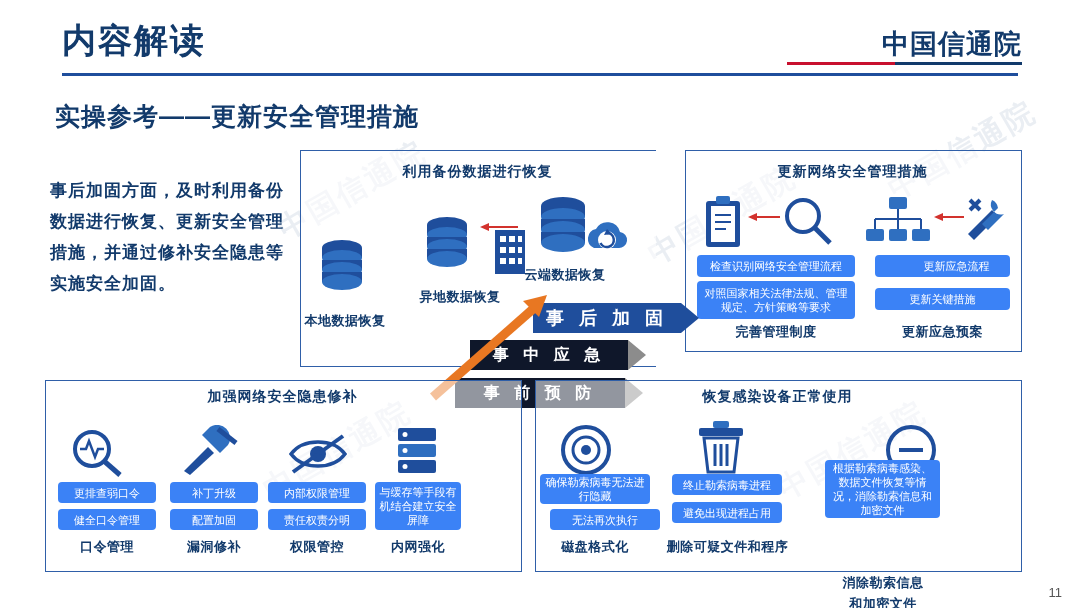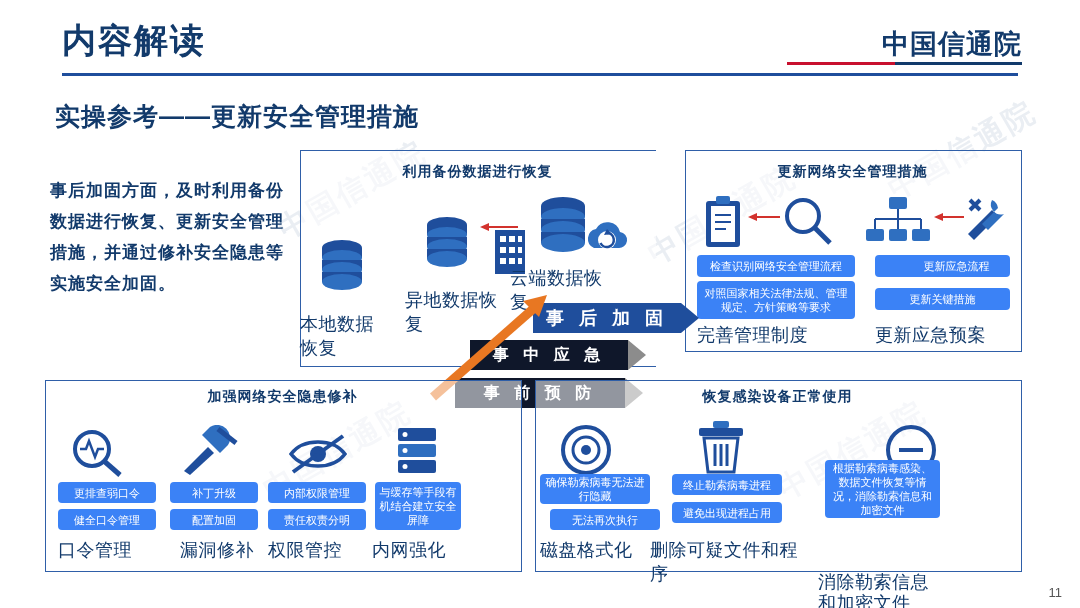--- a/index.html
+++ b/index.html
@@ -47,21 +47,21 @@
     font-size:17px;line-height:31px;color:#123a6b;font-weight:bold;
     letter-spacing:1px;
   }
   
   .panel{position:absolute;border:1px solid #2f5fa8;background:rgba(255,255,255,0.55);}
   .panel-title{
     position:absolute;font-size:14px;font-weight:bold;color:#123a6b;text-align:center;
     letter-spacing:1px;
   }
   .cap{
-    position:absolute;font-size:18px;color:#123a6b;font-weight:normal;text-align:left;
+    position:absolute;font-size:13px;color:#123a6b;font-weight:bold;text-align:center;
     letter-spacing:.5px;
   }
   .pill{
     position:absolute;background:#3b82f6;color:#fff;border-radius:4px;
     font-size:11px;text-align:center;display:flex;align-items:center;justify-content:center;
     line-height:14px;padding:3px 4px;box-sizing:border-box;
   }
   
   .band{
     position:absolute;height:30px;display:flex;align-items:center;justify-content:center;
@@ -256,21 +256,21 @@
 
 <div class="pill" style="left:58px;top:482px;width:98px;height:21px;">更排查弱口令</div>
 <div class="pill" style="left:58px;top:509px;width:98px;height:21px;">健全口令管理</div>
 <div class="pill" style="left:170px;top:482px;width:88px;height:21px;">补丁升级</div>
 <div class="pill" style="left:170px;top:509px;width:88px;height:21px;">配置加固</div>
 <div class="pill" style="left:268px;top:482px;width:98px;height:21px;">内部权限管理</div>
 <div class="pill" style="left:268px;top:509px;width:98px;height:21px;">责任权责分明</div>
 <div class="pill" style="left:375px;top:482px;width:86px;height:48px;">与缓存等手段有机结合建立安全屏障</div>
 
 <div class="cap" style="left:58px;top:538px;width:98px;">口令管理</div>
-<div class="cap" style="left:180px;top:538px;width:100px;">漏洞修补</div>
+<div class="cap" style="left:164px;top:538px;width:100px;">漏洞修补</div>
 <div class="cap" style="left:268px;top:538px;width:98px;">权限管控</div>
 <div class="cap" style="left:372px;top:538px;width:92px;">内网强化</div>
 
 <div class="panel" style="left:535px;top:380px;width:485px;height:190px;"></div>
 <div class="panel-title" style="left:535px;top:388px;width:485px;">恢复感染设备正常使用</div>
 
 <svg style="position:absolute;left:560px;top:424px;" width="52" height="52">
   <circle cx="26" cy="26" r="23" fill="none" stroke="#1f4e9c" stroke-width="4"></circle>
   <circle cx="26" cy="26" r="13" fill="none" stroke="#1f4e9c" stroke-width="3"></circle>
   <circle cx="26" cy="26" r="5" fill="#1f4e9c"></circle>

